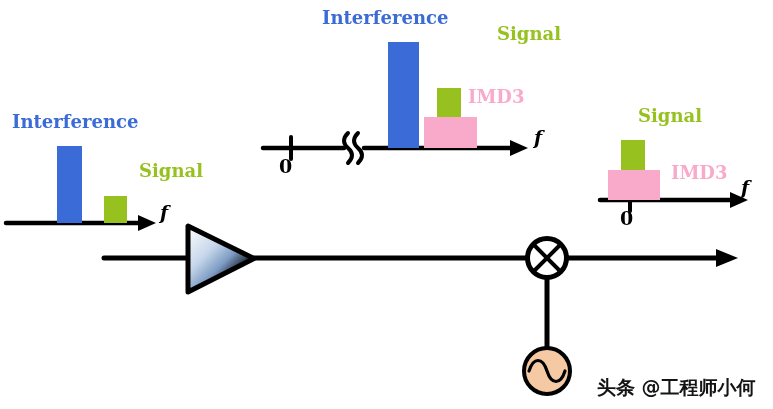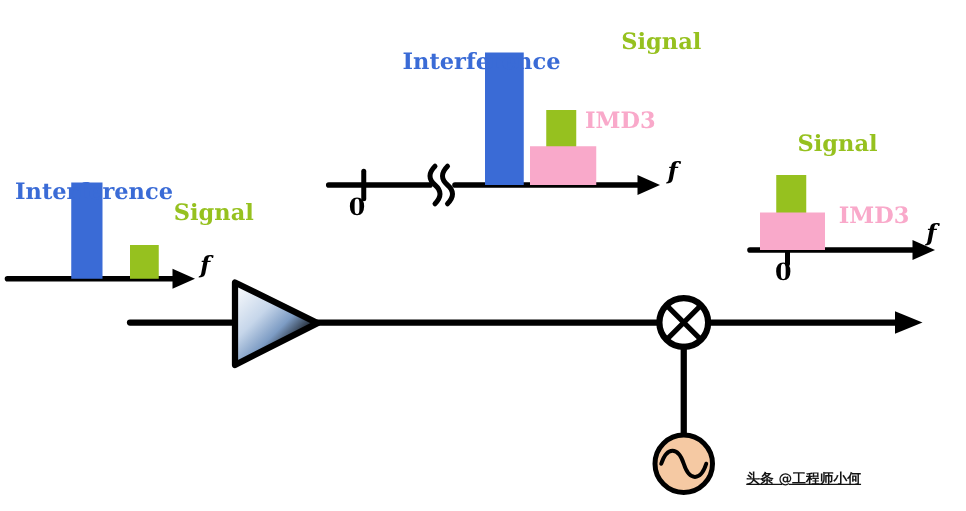--- a/index.html
+++ b/index.html
@@ -18,30 +18,29 @@
   .art{position:absolute;left:0;top:0;}
   .axis{stroke:var(--line-black);stroke-width:4.5;stroke-linecap:round;fill:none;}
   .wire{stroke:var(--line-black);stroke-width:5;stroke-linecap:round;fill:none;}
   .thin{stroke:var(--line-black);stroke-width:4;stroke-linecap:round;fill:none;}
   .solid{fill:var(--line-black);stroke:none;}
   .bar{position:absolute;}
   .bar-interference{background:var(--interference-blue);}
   .bar-signal{background:var(--signal-green);}
   .bar-imd3{background:var(--imd3-pink);}
   .lbl{position:absolute;font-weight:bold;font-size:18px;white-space:nowrap;}
-  .lbl-blue{color:var(--interference-blue);margin-top:32px;}
+  .lbl-blue{color:var(--interference-blue);}
   .lbl-green{color:var(--signal-green);}
   .lbl-pink{color:var(--imd3-pink);}
   .lbl-axis{color:var(--line-black);font-size:19px;}
   .lbl-f{font-style:italic;}
   .watermark{
     position:absolute;left:597px;top:375px;
-    font-family:"DejaVu Sans", sans-serif;font-weight:bold;font-size:11px;color:#141414;
+    font-family:"DejaVu Sans", sans-serif;font-weight:bold;font-size:19px;color:#141414;
     white-space:nowrap;
-    text-decoration:underline;
   }
 </style>
 </head>
 <body>
 
 <div class="canvas">
 
   <svg class="art" width="773" height="409" viewBox="0 0 773 409">
     <defs>
       <linearGradient id="ampGrad" x1="0" y1="0" x2="1" y2="1">

